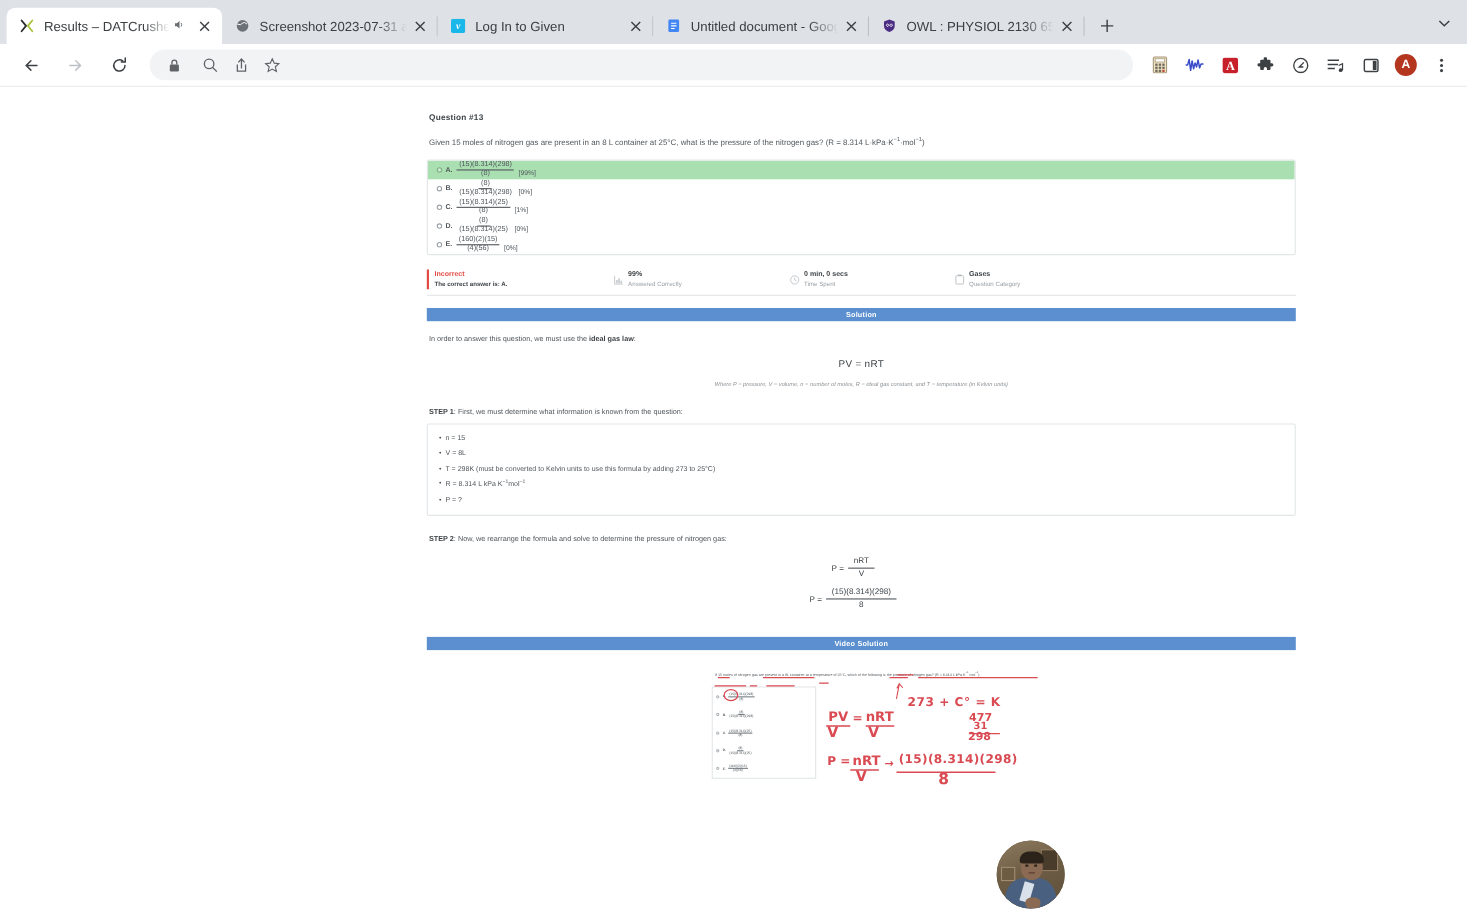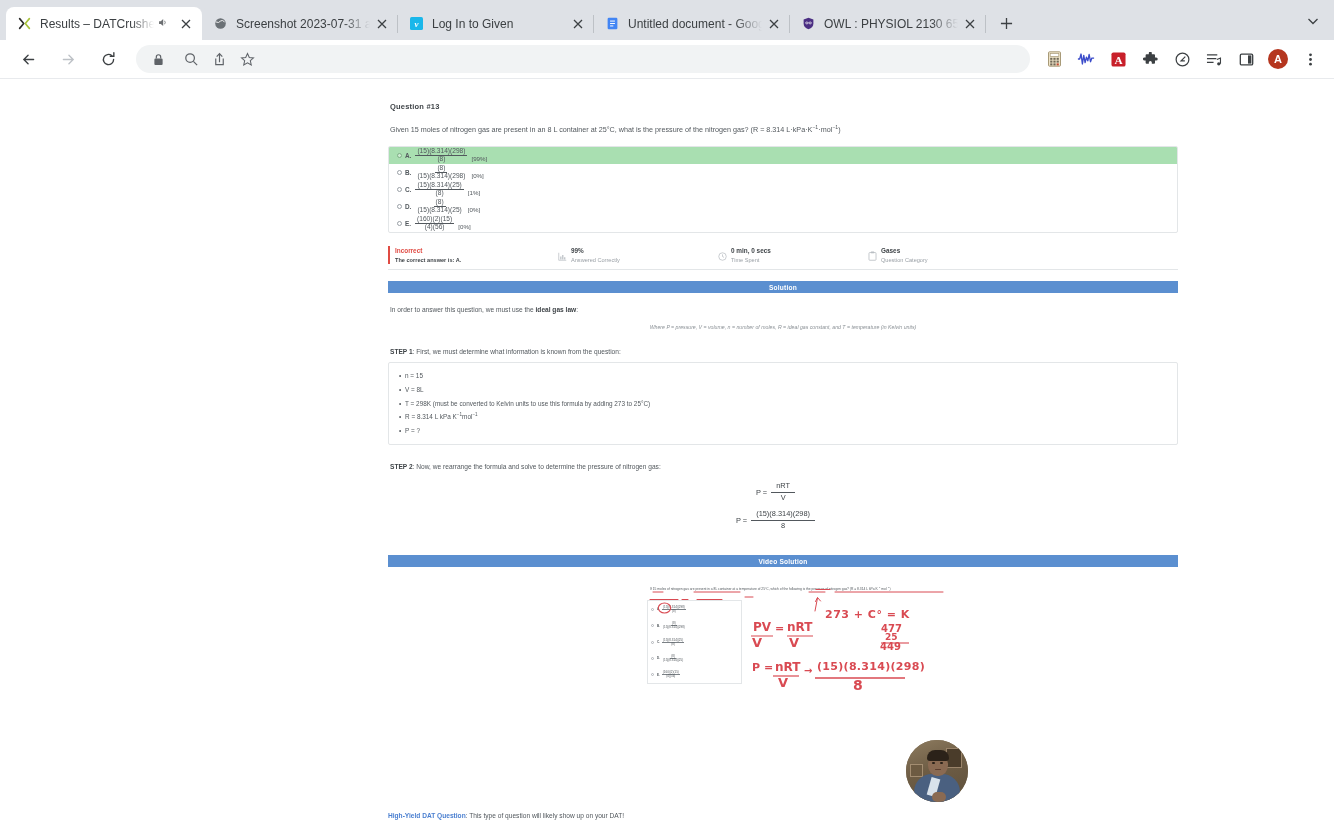--- a/index.html
+++ b/index.html
@@ -531,20 +531,21 @@
     </div>
 
     <div class="section-bar">
       <span>Solution</span>
     </div>
 
     <div class="para">
       <span>In order to answer this question, we must use the </span><b>ideal gas law</b><span>:</span>
     </div>
 
+    <div class="eq-center">PV = nRT</div>
     <div class="eq-note">Where P = pressure, V = volume, n = number of moles, R = ideal gas constant, and T = temperature (in Kelvin units)</div>
 
     <div class="step">
       <b>STEP 1</b><span>: First, we must determine what information is known from the question:</span>
     </div>
 
     <div class="factbox">
       <ul>
         <li><span>n = 15</span></li>
         <li><span>V = 8L</span></li>
@@ -641,25 +642,25 @@
             <path d="M148 22 h8"></path>
             <path d="M219 14.5 h14"></path>
             <path d="M218 36 l2.5 -13 M218.5 26.5 l2 -4 l3 3.5"></path>
             <ellipse cx="67.5" cy="33" rx="6.2" ry="5" stroke-width="1.1"></ellipse>
           </g>
         </svg>
 
         <div class="ink" style="left:228px;top:33px;font-size:11px;font-weight:bold;letter-spacing:.5px">273 + C° = K</div>
 
         <div class="ink" style="left:284px;top:48px;font-size:10px;font-weight:bold">477</div>
-        <div class="ink" style="left:288px;top:57px;font-size:9px;font-weight:bold">25</div>
+        <div class="ink" style="left:288px;top:57px;font-size:9px;font-weight:bold">31</div>
         <svg style="position:absolute;left:283px;top:66px;width:34px;height:5px">
           <path d="M1 2 h28" stroke="#d94a52" stroke-width="1.1" fill="none"></path>
         </svg>
-        <div class="ink" style="left:283px;top:66px;font-size:10px;font-weight:bold">449</div>
+        <div class="ink" style="left:283px;top:66px;font-size:10px;font-weight:bold">298</div>
 
         <div class="ink" style="left:156px;top:45px;font-size:12px;font-weight:bold">PV</div>
         <div class="ink" style="left:178px;top:47px;font-size:11px;font-weight:bold">=</div>
         <div class="ink" style="left:190px;top:45px;font-size:12px;font-weight:bold">nRT</div>
         <svg style="position:absolute;left:152px;top:58px;width:80px;height:6px">
           <path d="M2 3 h22 M38 3 h26" stroke="#d94a52" stroke-width="1.2" fill="none"></path>
         </svg>
         <div class="ink" style="left:155px;top:60px;font-size:13px;font-weight:bold">V</div>
         <div class="ink" style="left:192px;top:60px;font-size:13px;font-weight:bold">V</div>
 

